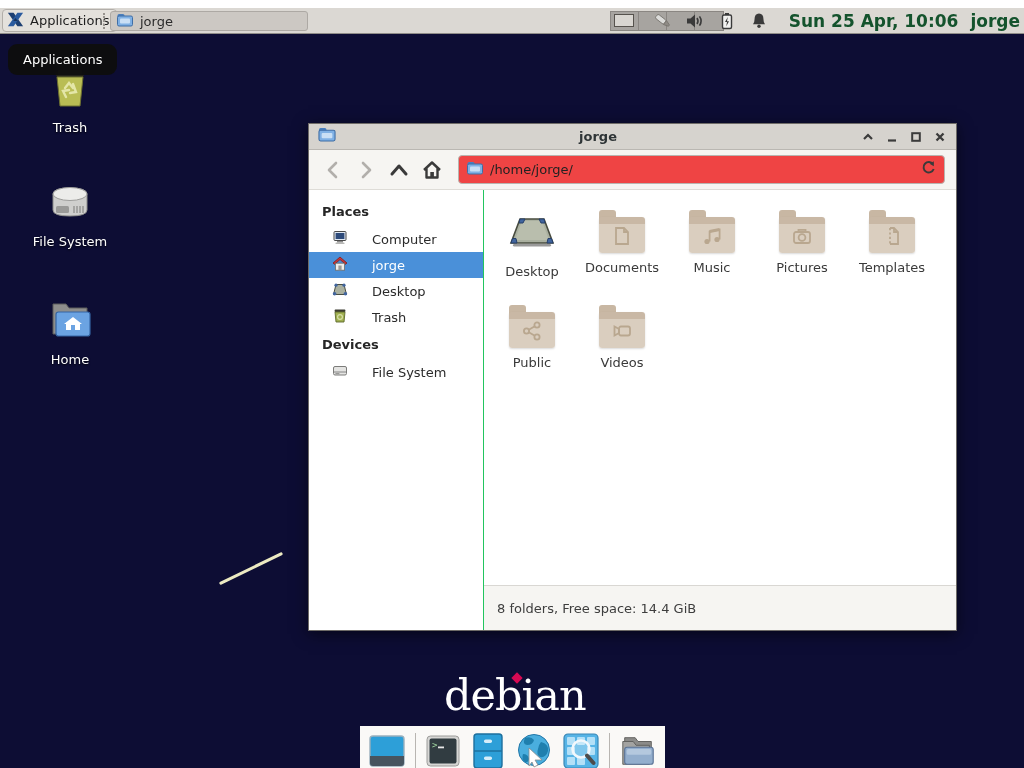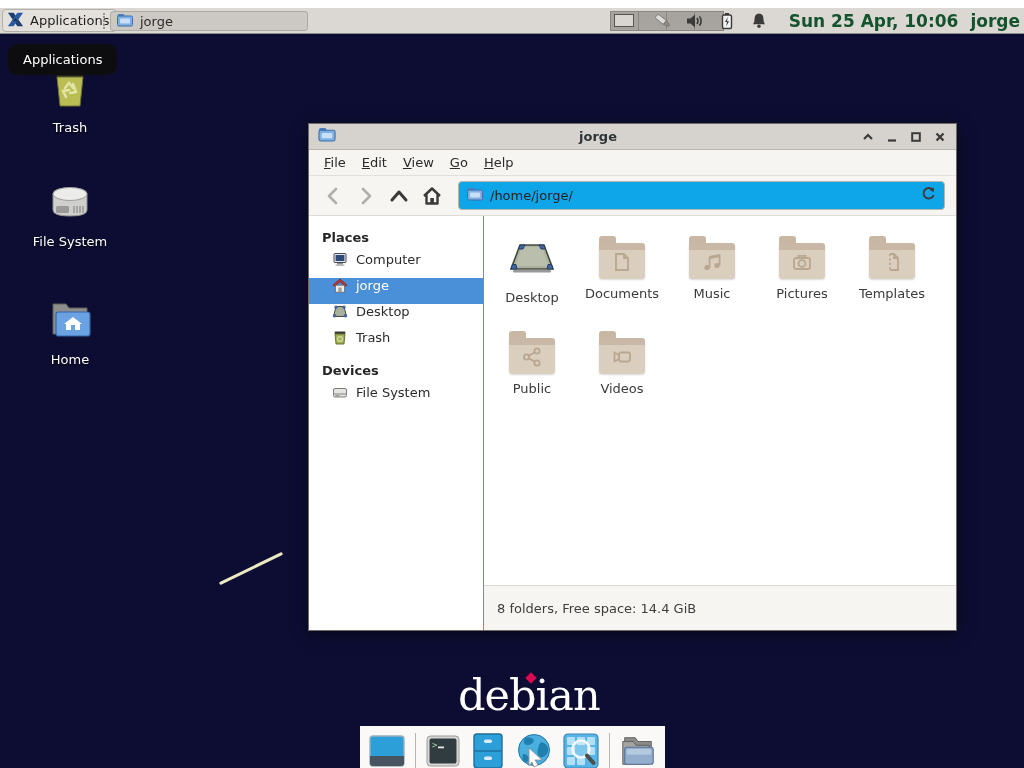--- a/index.html
+++ b/index.html
@@ -55,21 +55,21 @@
     padding:8px 15px; border-radius:9px;
   }
 
   .stray-line {
     position:absolute; left:216px; top:559px; width:70px; height:3px;
     background:#eceac2; transform:rotate(-26deg); border-radius:2px; z-index:4;
   }
 
   
   .wordmark {
-    position:absolute; left:458px; top:662px; z-index:3;
+    position:absolute; left:444px; top:662px; z-index:3;
     font-family:"DejaVu Serif", serif; font-size:43px; color:#ffffff;
     letter-spacing:-1px;
   }
   .wordmark-dot {
     position:absolute; left:69px; top:4px; width:8px; height:8px;
     background:#d70a53; transform:rotate(45deg);
   }
 
   
   .window {
@@ -92,36 +92,36 @@
   }
   .menu-item { display:inline-block; padding:4px 8px; font-size:13px; color:#2a2a2a; }
   .menu-item::first-letter { text-decoration:underline; }
 
   .toolbar {
     height:40px; background:#f6f5f2; border-bottom:1px solid #dedcd7;
     display:flex; align-items:center; padding:0 11px; gap:7px; flex:none;
   }
   .nav-btn { width:26px; height:26px; display:flex; align-items:center; justify-content:center; }
   .pathbar {
-    flex:1; height:29px; margin-left:6px; background:#0ea5e9;
+    flex:1; height:29px; margin-left:6px; background:#ef4444;
     border:1px solid #b8b5b0; border-radius:4px;
     display:flex; align-items:center; padding:0 8px; gap:7px;
   }
   .path-input {
     flex:1; border:none; outline:none; background:transparent;
     font-family:"DejaVu Sans", sans-serif; font-size:13px; color:#222;
   }
 
   .win-body { flex:1; display:flex; min-height:0; }
   .sidebar {
     width:175px; flex:none; background:#fff; border-right:1px solid #22c55e;
     padding-top:7px; font-size:13px;
   }
   .side-header { font-weight:bold; color:#262626; padding:7px 0 7px 13px; }
-  .side-item { display:flex; gap:8px; height:26px; padding-left:23px; color:#2b2b2b; }
+  .side-item { display:flex; align-items:center; gap:24px; height:26px; padding-left:23px; color:#2b2b2b; }
   .side-item.selected { background:#4a90d9; color:#fff; }
 
   .main-pane { flex:1; display:flex; flex-direction:column; min-width:0; }
   .filegrid { flex:1; padding:17px 0 0 3px; display:flex; flex-wrap:wrap; align-content:flex-start; }
   .file-item { width:90px; height:95px; display:flex; flex-direction:column; align-items:center; }
   .file-label { margin-top:7px; font-size:13px; color:#3a3a3a; }
 
   .folder48 { position:relative; width:46px; height:36px; margin-top:10px; }
   .folder48 .tab {
     position:absolute; left:0; top:-7px; width:17px; height:11px;
@@ -298,27 +298,20 @@
             </svg>
         </span>
         <span class="win-btn">
           <svg width="12" height="12" viewBox="0 0 12 12">
               <path d="M2.5 2.5 L9.5 9.5 M9.5 2.5 L2.5 9.5" stroke="#3b3b3b" stroke-width="2.3"></path>
             </svg>
         </span>
       </div>
     </div>
 
-    <div class="menubar">
-      <span class="menu-item">File</span>
-      <span class="menu-item">Edit</span>
-      <span class="menu-item">View</span>
-      <span class="menu-item">Go</span>
-      <span class="menu-item">Help</span>
-    </div>
 
     <div class="toolbar">
       <span class="nav-btn">
         <svg width="16" height="18" viewBox="0 0 16 18">
             <path d="M11 2 L4 9 L11 16" stroke="#b2afab" stroke-width="2.6" fill="none" stroke-linecap="round" stroke-linejoin="round"></path>
           </svg>
       </span>
       <span class="nav-btn">
         <svg width="16" height="18" viewBox="0 0 16 18">
             <path d="M5 2 L12 9 L5 16" stroke="#b2afab" stroke-width="2.6" fill="none" stroke-linecap="round" stroke-linejoin="round"></path>

